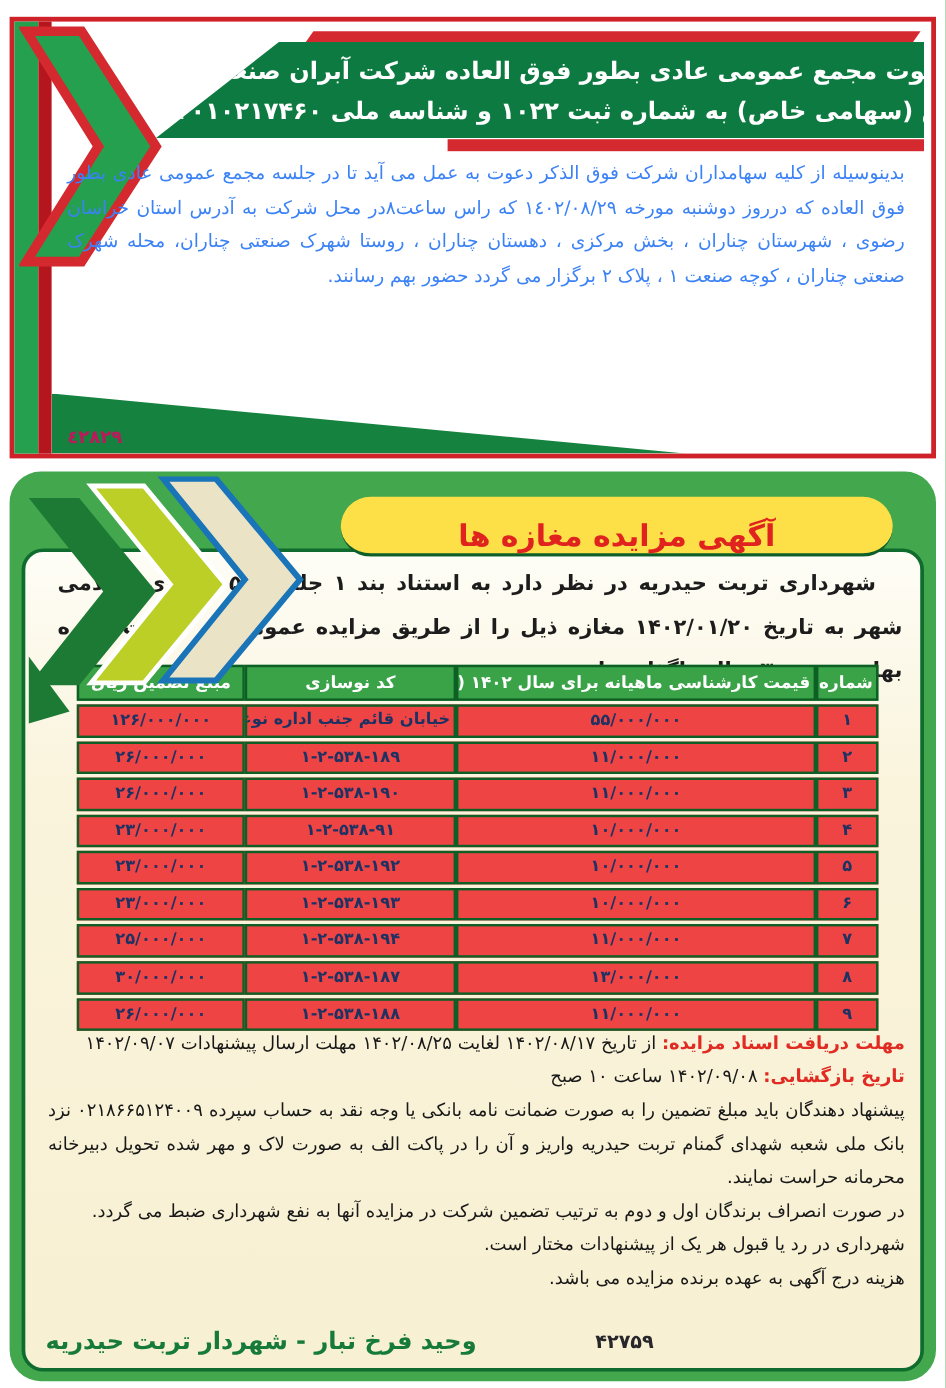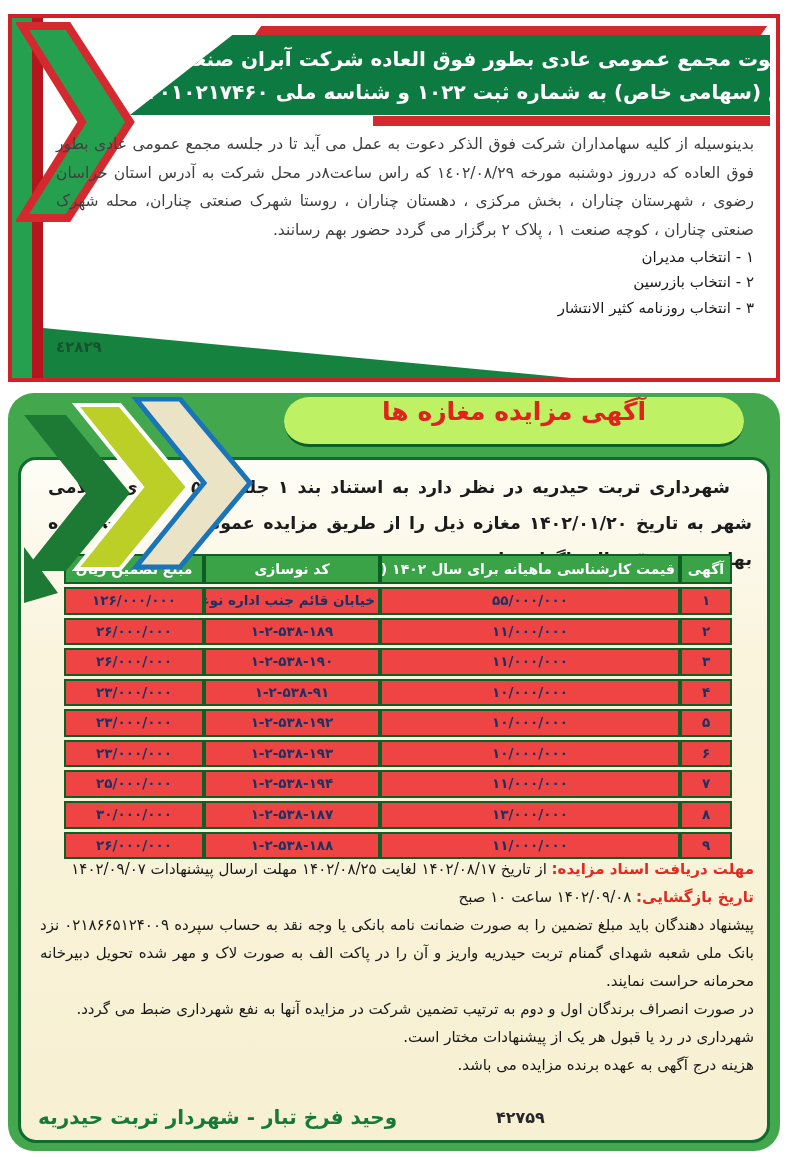--- a/index.html
+++ b/index.html
@@ -33,51 +33,51 @@
     gap:9px; padding:4px 10px 4px 60px;
   }
   .ad1-banner-redbottom {
     position:absolute; bottom:0; left:38%; right:0; height:10px; background:#d4292f;
   }
   .ad1-title-line { color:#ffffff; font-weight:bold; font-size:20px; white-space:nowrap; direction:rtl; }
   .ad1-content {
     position:absolute; top:112px; right:22px; left:44px; direction:rtl;
   }
   .ad1-body {
-    margin:0; font-size:15.5px; line-height:1.85; color:#404040; text-align:justify;
+    margin:0; font-size:15.5px; line-height:1.85; color:#3b82f6; text-align:justify;
   }
   .ad1-agenda-title { color:#e22a30; font-weight:bold; font-size:16.5px; line-height:1.7; }
   .agenda-item { font-size:15px; line-height:1.72; color:#1a1a1a; }
   .ad1-sign {
     position:absolute; right:20px; bottom:10px; color:#12944c; font-weight:bold; font-size:20px;
     direction:rtl;
   }
   .ad1-triangle {
     position:absolute; left:31px; bottom:0; width:528px; height:50px; background:#15823f;
     clip-path:polygon(0 0, 100% 100%, 0 100%);
   }
   .ad1-code {
-    position:absolute; left:44px; bottom:22px; color:#14532d; font-weight:bold; font-size:15px;
+    position:absolute; left:44px; bottom:5px; color:#be185d; font-weight:bold; font-size:15px;
     letter-spacing:1px;
   }
 
   
   .ad2 {
     position:absolute; left:8px; top:393px; width:772px; height:758px;
     background:#43a74e; border-radius:26px;
   }
   .ad2-inner {
     position:absolute; left:10px; right:10px; top:64px; bottom:8px;
     background:linear-gradient(180deg,#fefdf6 0%,#faf4dd 28%,#f7f0d2 100%);
     border:3px solid #0f6c2e; border-radius:18px;
   }
   .ad2-pill {
-    position:absolute; top:4px; left:276px; width:460px; height:50px;
-    background:#bef264; border-radius:26px; border-bottom:3px solid #0d5f29;
-    display:flex; align-items:flex-start; justify-content:center; z-index:3;
+    position:absolute; top:21px; left:276px; width:460px; height:50px;
+    background:#fde047; border-radius:26px; border-bottom:3px solid #0d5f29;
+    display:flex; align-items:flex-end; justify-content:center; z-index:3;
   }
   .ad2-title { color:#e0231f; font-weight:bold; font-size:25px; direction:rtl; white-space:nowrap; }
   .ad2-chevrons { position:absolute; left:10px; top:4px; z-index:4; }
   .ad2-intro {
     position:absolute; top:77px; right:28px; left:40px; direction:rtl; z-index:2;
     font-size:17.5px; font-weight:bold; color:#1c1c1c; line-height:2.05;
     text-align:justify; text-indent:22px; margin:0;
   }
   .shops-table {
     position:absolute; top:158px; left:56px; right:48px; z-index:2;
@@ -125,26 +125,20 @@
     <div class="ad1-banner-redtop"></div>
     <div class="ad1-banner-green">
       <div class="ad1-title-line">آگهی دعوت مجمع عمومی عادی بطور فوق العاده شرکت آبران صنعت سنجش</div>
       <div class="ad1-title-line">توس (سهامی خاص) به شماره ثبت ۱۰۲۲ و شناسه ملی ۱۴۰۱۰۲۱۷۴۶۰</div>
     </div>
     <div class="ad1-banner-redbottom"></div>
   </div>
 
   <div class="ad1-content">
     <p class="ad1-body">بدینوسیله از کلیه سهامداران شرکت فوق الذکر دعوت به عمل می آید تا در جلسه مجمع عمومی عادی بطور فوق العاده که درروز دوشنبه مورخه ١٤٠٢/٠٨/٢٩ که راس ساعت۸در محل شرکت به آدرس استان خراسان رضوی ، شهرستان چناران ، بخش مرکزی ، دهستان چناران ، روستا شهرک صنعتی چناران، محله شهرک صنعتی چناران ، کوچه صنعت ۱ ، پلاک ۲ برگزار می گردد حضور بهم رسانند.</p>
-    <div>
-
-    <div class="agenda-item">۱ - انتخاب مدیران</div>
-        <div class="agenda-item">۲ - انتخاب بازرسین</div>
-        <div class="agenda-item">۳ - انتخاب روزنامه کثیر الانتشار</div>
-      </div>
   </div>
 
   <div class="ad1-triangle"></div>
   <div class="ad1-code">٤٢٨٢٩</div>
 </div>
 
 <div class="ad2">
 
   <svg class="ad2-chevrons" width="250" height="210" viewBox="0 0 250 210">
     <polygon points="6,18 48,18 112,96 48,174 6,174 68,96" fill="#1d7a35"></polygon>
@@ -158,21 +152,21 @@
   </div>
 
   <div class="ad2-inner"></div>
 
   <p class="ad2-intro">شهرداری تربت حیدریه در نظر دارد به استناد بند ۱ جلسه ۵۲ شورای اسلامی شهر به تاریخ ۱۴۰۲/۰۱/۲۰ مغازه ذیل را از طریق مزایده عمومی به صورت اجاره بهاء به مدت ۳ سال واگذار نماید .</p>
 
   <table class="shops-table" dir="rtl">
     <thead>
       <tr>
 
-      <th>آگهی</th>
+      <th>شماره</th>
           <th>قیمت کارشناسی ماهیانه برای سال ۱۴۰۲ (ریال)</th>
           <th>کد نوسازی</th>
           <th>مبلغ تضمین ریال</th>
         </tr>
     </thead>
     <tbody>
 
     <tr>
         <td>۱</td>
         <td>۵۵/۰۰۰/۰۰۰</td>

